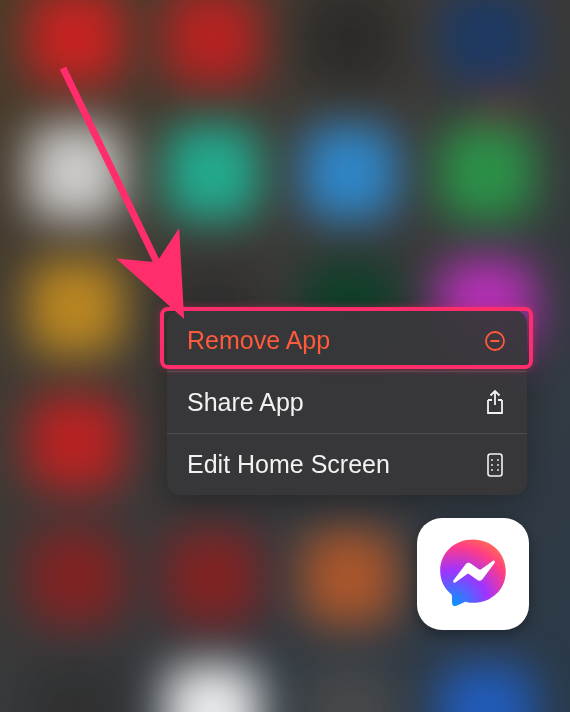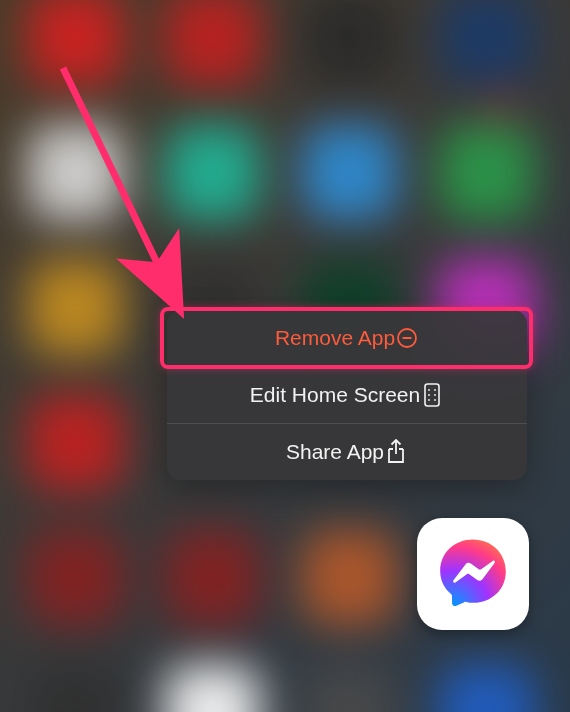--- a/index.html
+++ b/index.html
@@ -35,23 +35,23 @@
       width: 360px;
       background: rgba(55, 55, 58, 0.92);
       border-radius: 14px;
       overflow: hidden;
       backdrop-filter: blur(30px);
       box-shadow: 0 8px 30px rgba(0,0,0,0.3);
     }
     .menu-item {
       display: flex;
       align-items: center;
-      justify-content: center;
+      justify-content: space-between;
       padding: 16px 20px;
-      font-size: 21px;
+      font-size: 25px;
       font-weight: 400;
       color: #f2f2f2;
       cursor: pointer;
       position: relative;
     }
     .menu-item + .menu-item {
       border-top: 1px solid rgba(120,120,125,0.35);
     }
     .menu-item.destructive {
       color: #ff5a3c;
@@ -137,41 +137,41 @@
   <div class="menu-item destructive">
     <span>Remove App</span>
     <span class="menu-icon">
       <svg width="24" height="24" viewBox="0 0 24 24" fill="none" stroke-width="1.8">
         <circle cx="12" cy="12" r="9"></circle>
         <line x1="7.5" y1="12" x2="16.5" y2="12"></line>
       </svg>
     </span>
   </div>
   <div class="menu-item">
+    <span>Share App</span>
+    <span class="menu-icon">
+      <svg width="22" height="26" viewBox="0 0 22 26" fill="none" stroke-width="1.8">
+        <path d="M11 1.5 L11 15"></path>
+        <path d="M6.5 5.5 L11 1 L15.5 5.5"></path>
+        <path d="M4 10 L4 23 L18 23 L18 10"></path>
+        <path d="M4 10 L8 10 M14 10 L18 10"></path>
+      </svg>
+    </span>
+  </div>
+  <div class="menu-item">
     <span>Edit Home Screen</span>
     <span class="menu-icon">
       <svg width="18" height="26" viewBox="0 0 18 26" fill="none" stroke-width="1.6">
         <rect x="2" y="2" width="14" height="22" rx="2.5"></rect>
         <circle cx="6" cy="8" r="0.9" fill="#f2f2f2" stroke="none"></circle>
         <circle cx="12" cy="8" r="0.9" fill="#f2f2f2" stroke="none"></circle>
         <circle cx="6" cy="13" r="0.9" fill="#f2f2f2" stroke="none"></circle>
         <circle cx="12" cy="13" r="0.9" fill="#f2f2f2" stroke="none"></circle>
         <circle cx="6" cy="18" r="0.9" fill="#f2f2f2" stroke="none"></circle>
         <circle cx="12" cy="18" r="0.9" fill="#f2f2f2" stroke="none"></circle>
-      </svg>
-    </span>
-  </div>
-  <div class="menu-item">
-    <span>Share App</span>
-    <span class="menu-icon">
-      <svg width="22" height="26" viewBox="0 0 22 26" fill="none" stroke-width="1.8">
-        <path d="M11 1.5 L11 15"></path>
-        <path d="M6.5 5.5 L11 1 L15.5 5.5"></path>
-        <path d="M4 10 L4 23 L18 23 L18 10"></path>
-        <path d="M4 10 L8 10 M14 10 L18 10"></path>
       </svg>
     </span>
   </div>
 </div>
 
 <div class="highlight-box"></div>
 
 <svg class="arrow-annotation" width="180" height="280">
   <defs>
     <marker id="arrowhead" markerWidth="12" markerHeight="12" refX="9" refY="5" orient="auto">

